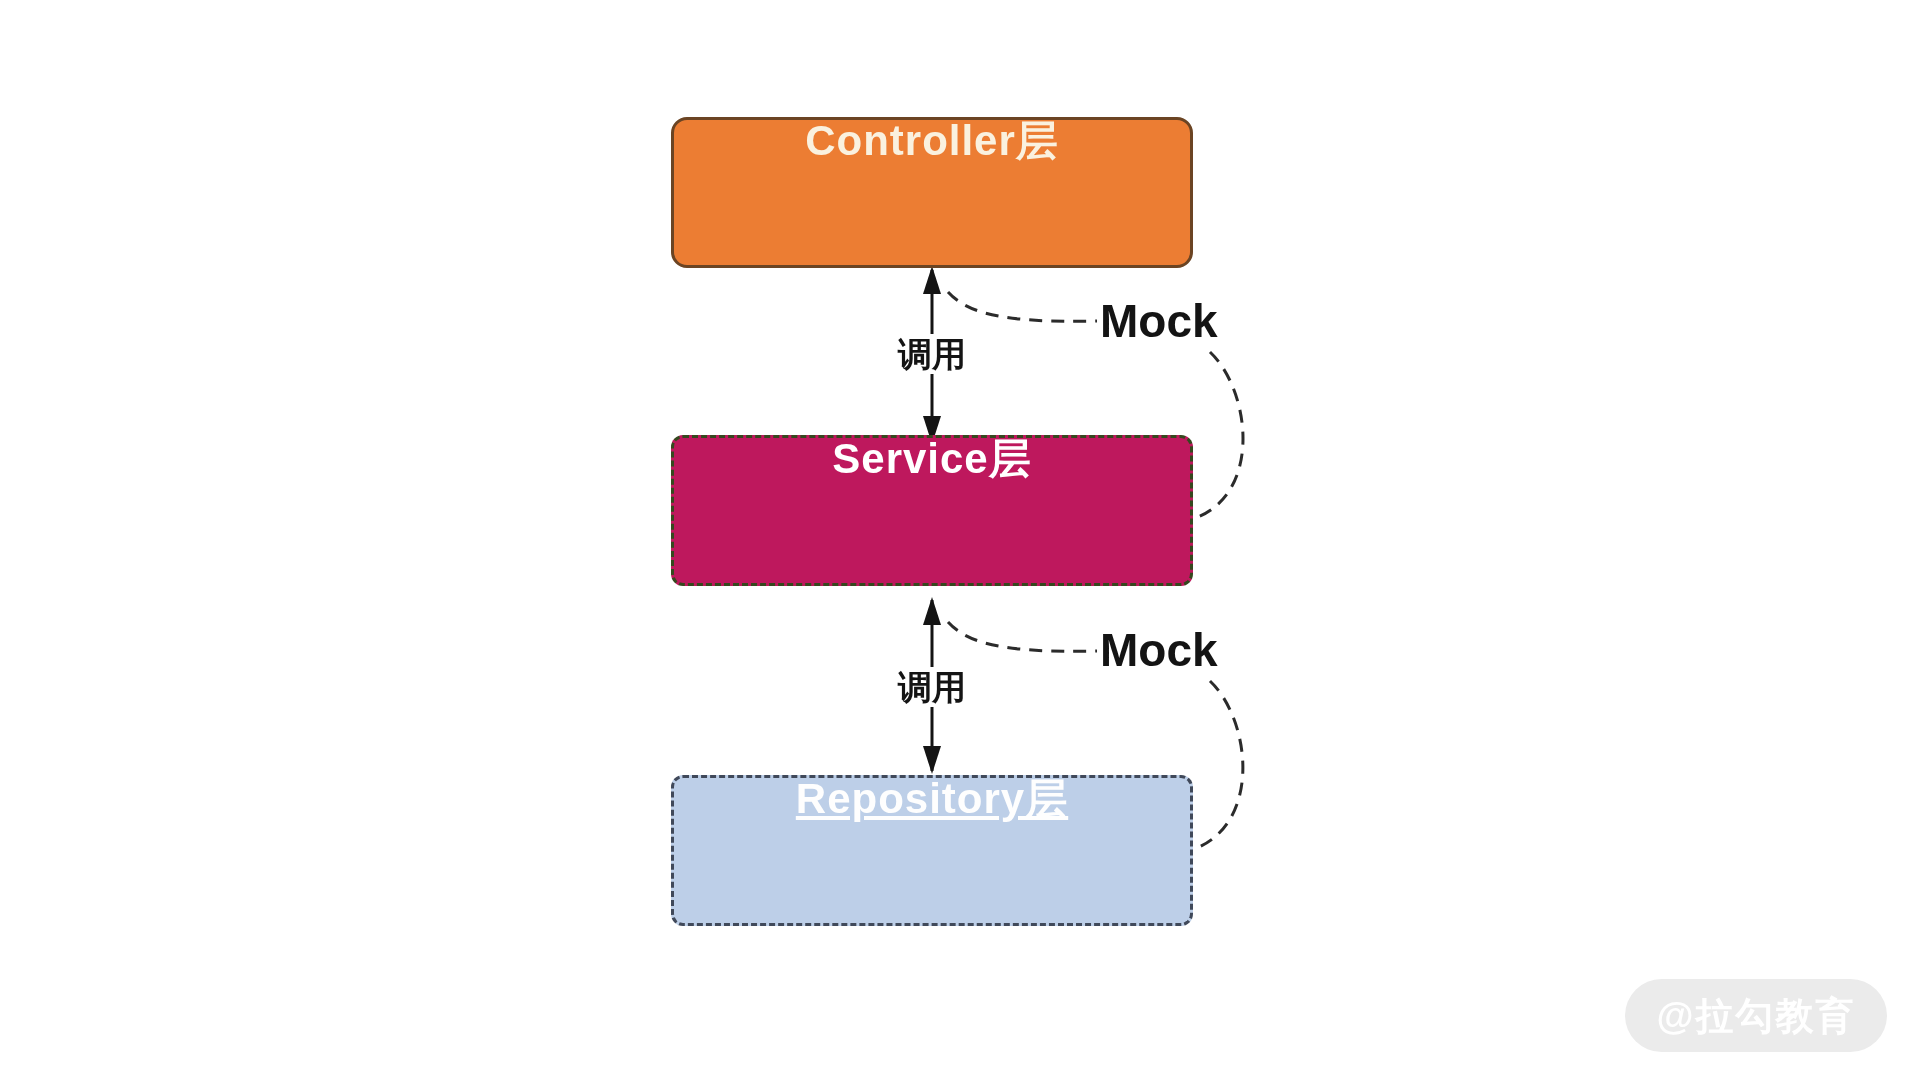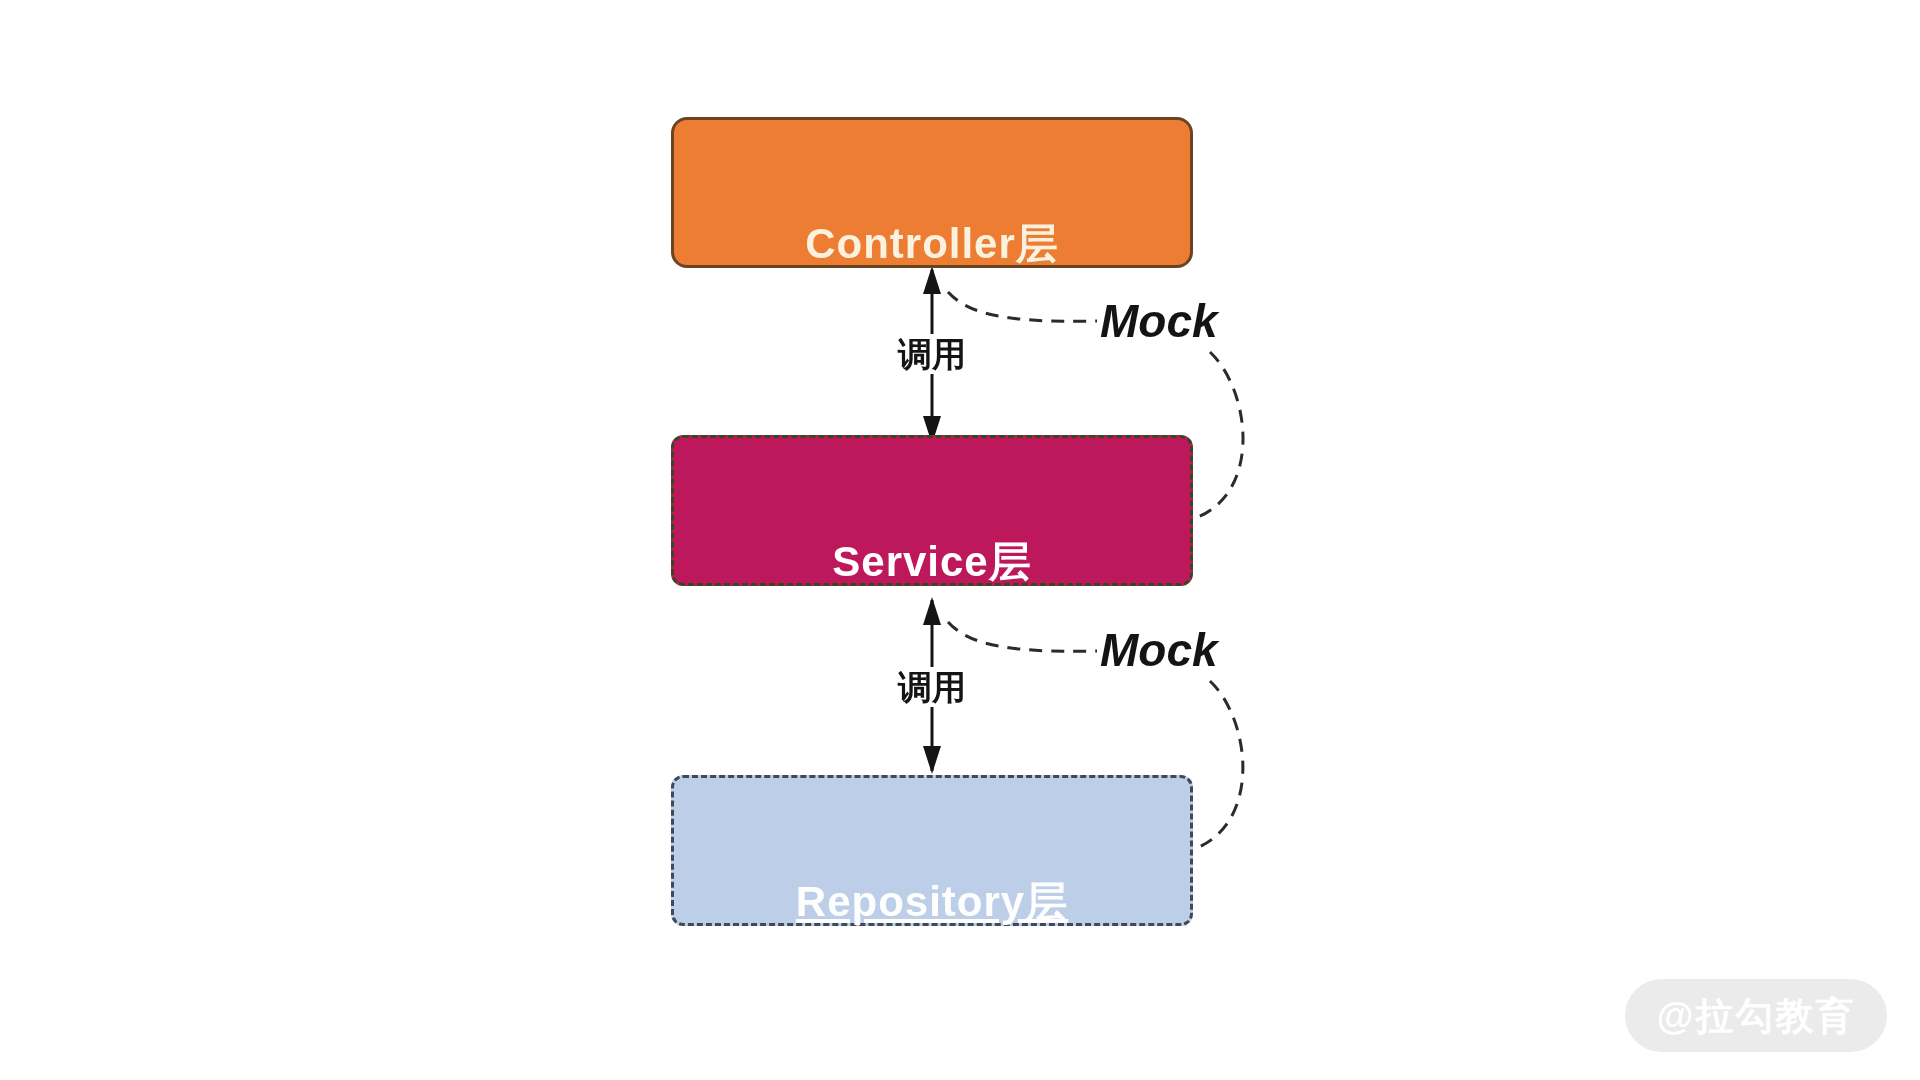--- a/index.html
+++ b/index.html
@@ -3,41 +3,41 @@
 <meta charset="utf-8">
 <style>
   html,body{margin:0;padding:0;background:#ffffff;}
   .page{
     position:relative;width:1920px;height:1080px;overflow:hidden;background:#ffffff;
     font-family:"Liberation Sans", sans-serif;
   }
   .connectors{position:absolute;left:0;top:0;width:1920px;height:1080px;z-index:1;}
   .node{
     position:absolute;left:671px;width:522px;height:151px;box-sizing:border-box;
-    display:flex;align-items:flex-end;justify-content:center;z-index:2;
+    display:flex;align-items:flex-start;justify-content:center;z-index:2;
   }
   .node span{font-size:42px;font-weight:bold;letter-spacing:1px;line-height:1;}
   .node-controller{
     top:117px;background:#EC7D33;border:3px solid #6B4423;border-radius:16px;color:#FAF1DF;
   }
   .node-service{
     top:435px;background:#be185d;border:3px dashed #35481E;border-radius:12px;color:#FFFFFF;
   }
   .node-repository{
     top:775px;background:#BDCFE8;border:3px dashed #40495A;border-radius:12px;color:#FEFEFE;text-decoration:underline;
   }
   .call-label{
     position:absolute;left:932px;transform:translate(-50%,-50%);z-index:3;
     background:#ffffff;padding:3px 9px;font-size:34px;font-weight:bold;color:#141414;line-height:1;
   }
   .call-1{top:354px;}
   .call-2{top:687px;}
   .mock-label{
     position:absolute;left:1100px;transform:translateY(-50%);z-index:3;
-    font-size:46px;font-weight:bold;color:#141414;line-height:1;font-style:italic;
+    font-size:46px;font-weight:bold;color:#141414;line-height:1;
   }
   .mock-1{top:321px;}
   .mock-2{top:650px;}
   .watermark{
     position:absolute;left:1625px;top:979px;width:262px;height:73px;z-index:4;
     background:#EBEBEB;border-radius:40px;display:flex;align-items:center;justify-content:center;
   }
   .watermark span{color:#FFFFFF;font-size:38px;font-weight:bold;letter-spacing:2px;line-height:1;}
 </style>
 </head>

